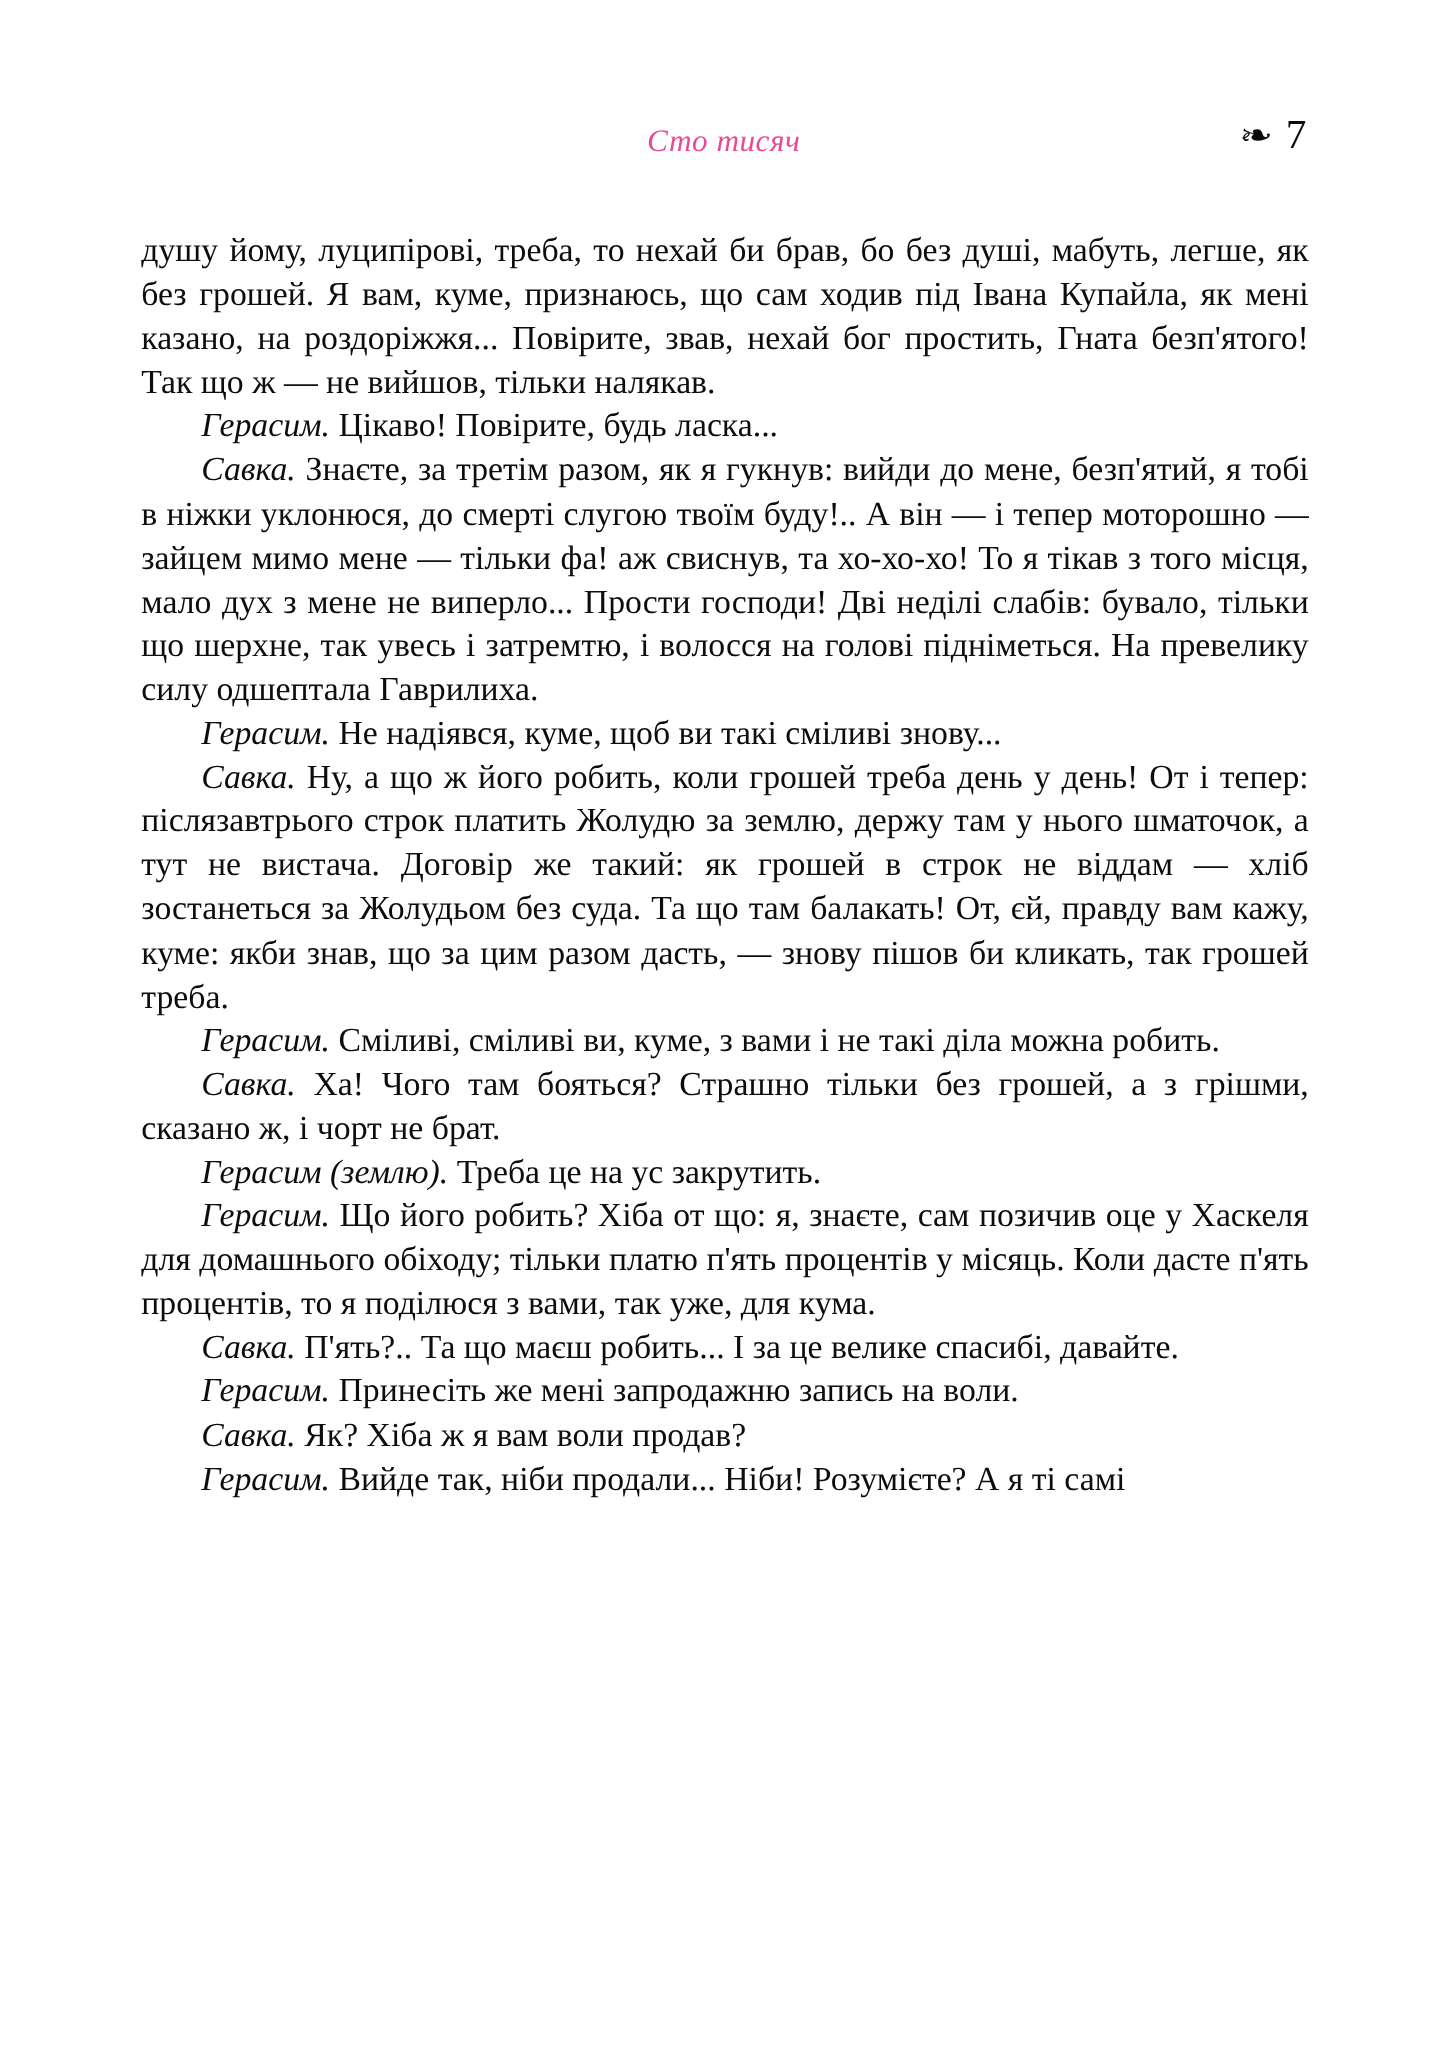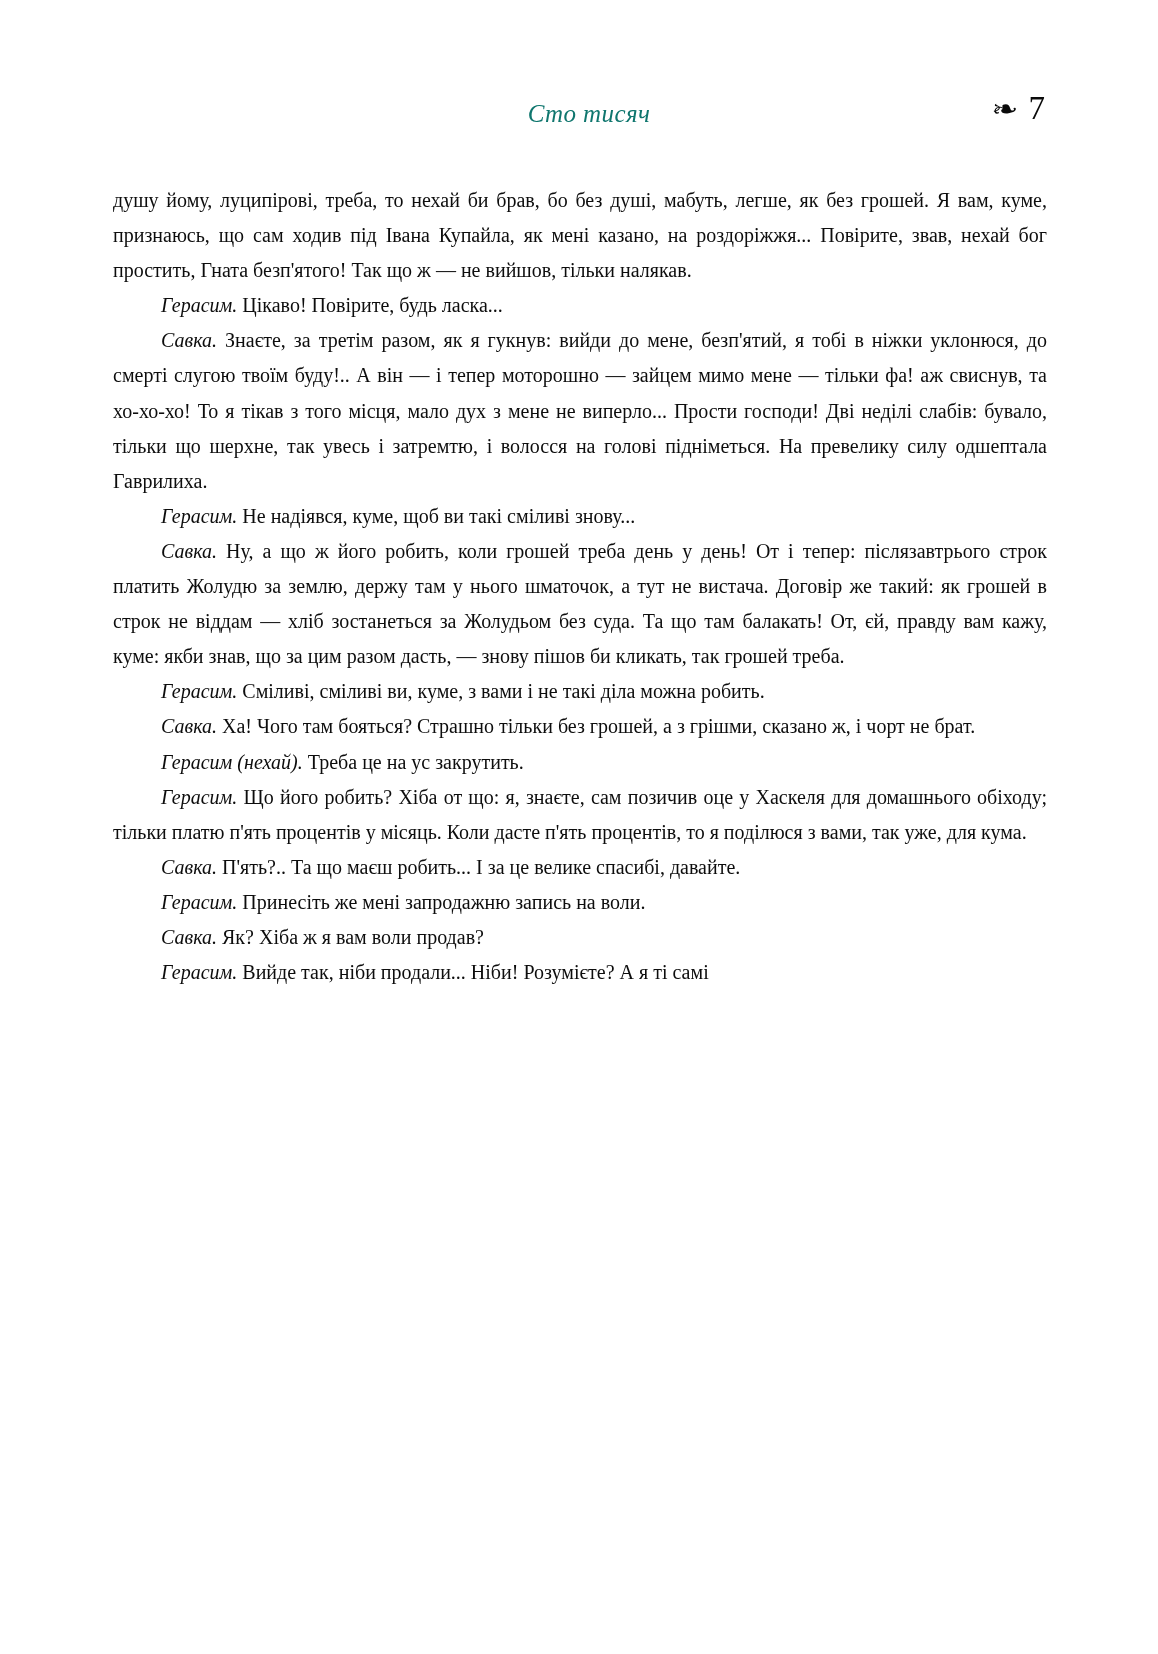--- a/index.html
+++ b/index.html
@@ -21,29 +21,29 @@
   
   .running-head {
     position: absolute;
     left: 113px;
     top: 100px;
     width: 932px;
     height: 46px;
   }
   .running-title {
     position: absolute;
-    left: 10px;
+    left: 0;
     top: 0;
     width: 932px;
     text-align: center;
     font-family: "Liberation Serif", "DejaVu Serif", serif;
     font-style: italic;
     font-size: 25px;
     letter-spacing: 0.4px;
-    color: #0f766e;
+    color: #ec4899;
     white-space: nowrap;
   }
   .folio-group {
     position: absolute;
     right: 0;
     top: -8px;
     display: flex;
     align-items: center;
     gap: 13px;
   }
@@ -63,21 +63,21 @@
     line-height: 1;
   }
 
   
   .textblock {
     position: absolute;
     left: 113px;
     top: 183px;
     width: 934px;
     font-family: "Liberation Serif", "DejaVu Serif", serif;
-    font-size: 20px;
+    font-size: 27px;
     line-height: 35.1px;
     color: #0d0d0d;
     text-align: justify;
     text-justify: inter-word;
     -webkit-font-smoothing: none;
   }
   .para {
     margin: 0;
     text-indent: 48px;
     text-align: justify;
@@ -116,21 +116,21 @@
   </div>
 
   <div class="textblock" id="textblock">
       <p class="para nostretch flush"><span>душу йому, луципірові, треба, то нехай би брав, бо без душі, мабуть, легше, як без грошей. Я вам, куме, признаюсь, що сам ходив під Івана Купайла, як мені казано, на роздоріжжя... Повірите, звав, нехай бог простить, Гната безп'ятого!  Так що ж — не вийшов, тільки налякав.</span></p>
       <p class="para nostretch"><span class="speaker">Герасим.</span><span> Цікаво! Повірите, будь ласка...</span></p>
       <p class="para nostretch"><span class="speaker">Савка.</span><span> Знаєте, за третім разом, як я гукнув: вийди до мене, безп'ятий, я тобі в ніжки уклонюся, до смерті слугою твоїм буду!.. А він — і тепер моторошно — зайцем мимо мене — тільки фа! аж свиснув, та хо-хо-хо! То я тікав з того місця, мало дух з мене не виперло... Прости господи! Дві неділі слабів: бувало, тільки що шерхне, так увесь і затремтю, і волосся на голові підніметься. На превелику силу одшептала Гаврилиха.</span></p>
       <p class="para nostretch"><span class="speaker">Герасим.</span><span> Не надіявся, куме, щоб ви такі сміливі знову...</span></p>
       <p class="para nostretch"><span class="speaker">Савка.</span><span> Ну, а що ж його робить, коли грошей треба день у день! От і тепер: післязавтрього строк платить Жолудю за землю, держу там у нього шматочок, а тут не вистача. Договір же такий: як грошей в строк не віддам — хліб зостанеться за Жолудьом без суда. Та що там балакать! От, єй, правду вам кажу, куме: якби знав, що за цим разом дасть, — знову пішов би кликать, так грошей треба.</span></p>
       <p class="para nostretch"><span class="speaker">Герасим.</span><span> Сміливі, сміливі ви, куме, з вами і не такі діла можна робить.</span></p>
       <p class="para nostretch"><span class="speaker">Савка.</span><span> Ха! Чого там бояться? Страшно тільки без грошей, а з грішми, сказано ж, і чорт не брат.</span></p>
-      <p class="para nostretch"><span class="speaker">Герасим</span><span class="stage"> (нехай).</span><span> Треба це на ус закрутить.</span></p>
+      <p class="para nostretch"><span class="speaker">Герасим</span><span class="stage"> (землю).</span><span> Треба це на ус закрутить.</span></p>
       <p class="para nostretch"><span class="speaker">Герасим.</span><span> Що його робить? Хіба от що: я, знаєте, сам позичив оце у Хаскеля для домашнього обіходу; тільки платю п'ять процентів у місяць. Коли дасте п'ять процентів, то я поділюся з вами, так уже, для кума.</span></p>
       <p class="para nostretch"><span class="speaker">Савка.</span><span> П'ять?.. Та що маєш робить... І за це велике спасибі, давайте.</span></p>
       <p class="para nostretch"><span class="speaker">Герасим.</span><span> Принесіть же мені запродажню запись на воли.</span></p>
       <p class="para nostretch"><span class="speaker">Савка.</span><span> Як? Хіба ж я вам воли продав?</span></p>
       <p class="para nostretch"><span class="speaker">Герасим.</span><span> Вийде так, ніби продали... Ніби! Розумієте? А я ті самі</span></p>
     </div>
 
 </div>
 
 </body></html>

